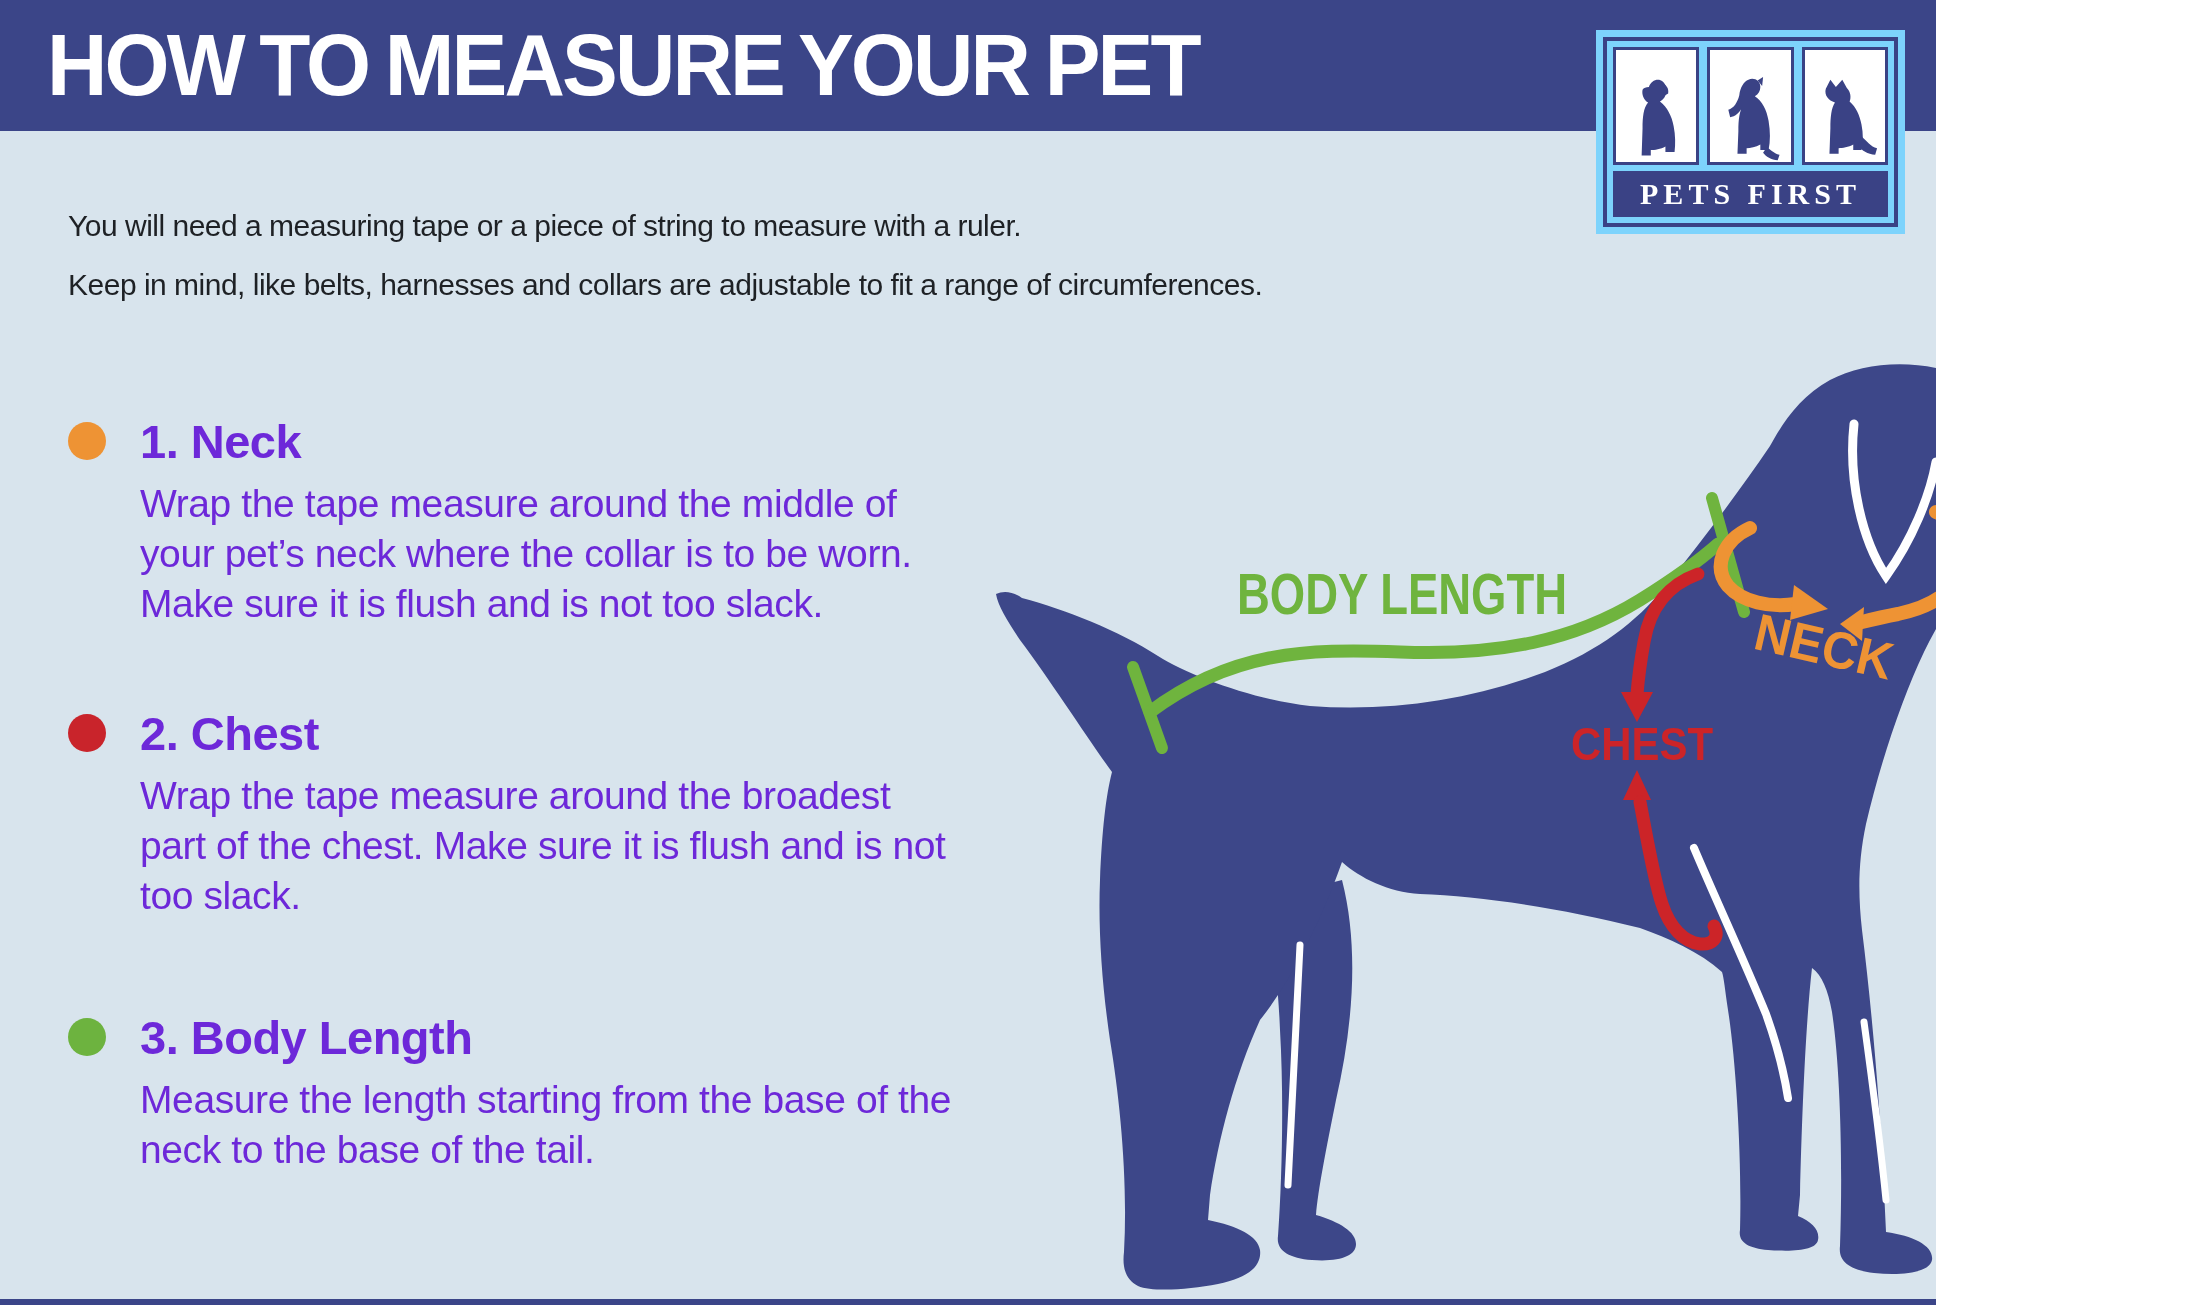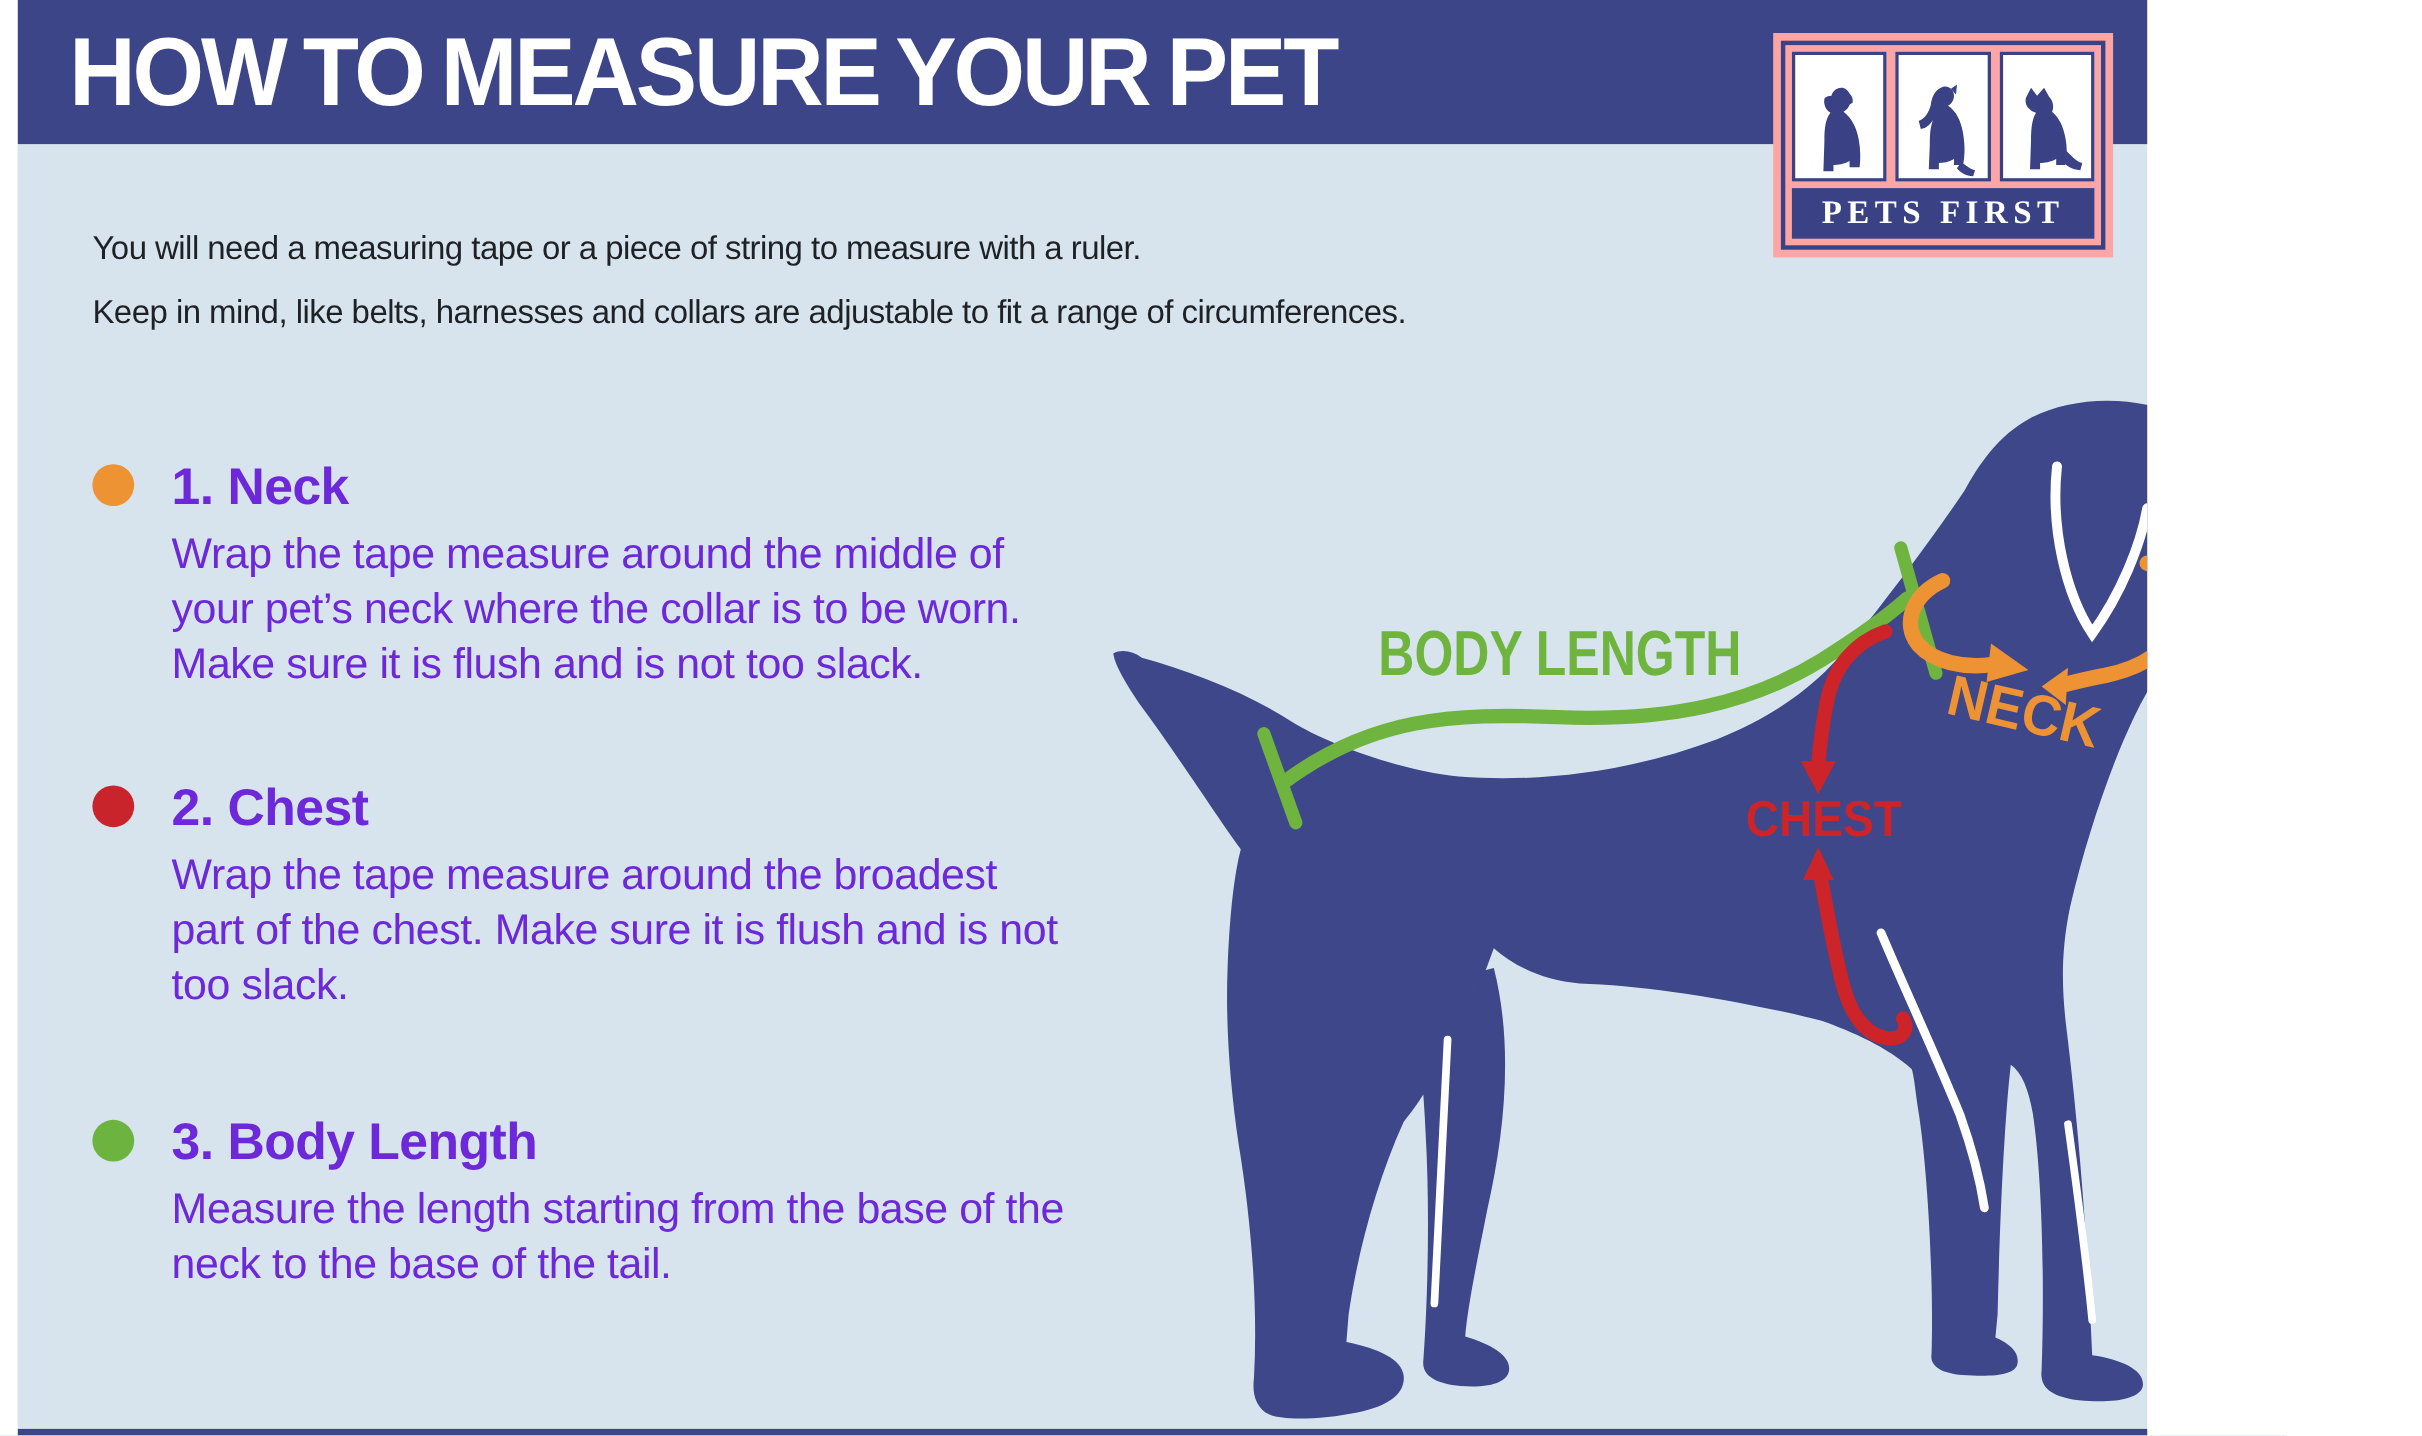--- a/index.html
+++ b/index.html
@@ -2,37 +2,36 @@
 <html><head>
 <meta charset="utf-8">
 <style>
   html,body{margin:0;padding:0;}
   #canvas{
     position:relative;
     width:1936px;height:1305px;
     background:#d8e4ed;
     overflow:hidden;
     font-family:"Liberation Sans", sans-serif;
-    margin-left:16px;
   }
   
   #header-bar{
     position:absolute;left:0;top:0;width:2202px;height:131px;
     background:#3b4588;
   }
   #page-title{
     position:absolute;left:47px;top:14px;
     color:#ffffff;font-size:88px;font-weight:bold;
     letter-spacing:-3px;word-spacing:-4px;white-space:nowrap;
     transform:scaleX(0.95);transform-origin:left center;
   }
   
   #logo-box{
     position:absolute;right:31px;top:30px;width:309px;height:204px;
-    background:#fca5a5;box-sizing:border-box;padding:7px;
+    background:#7dd3fc;box-sizing:border-box;padding:7px;
     z-index:5;
   }
   #logo-inner{
     box-sizing:border-box;width:100%;height:100%;
     border:4px solid #3a4285;padding:6px;
     display:flex;flex-direction:column;
   }
   #logo-frames{display:flex;gap:8px;flex:1;margin-bottom:6px;}
   .logo-frame{
     flex:1;border:3px solid #3a4285;box-sizing:border-box;

